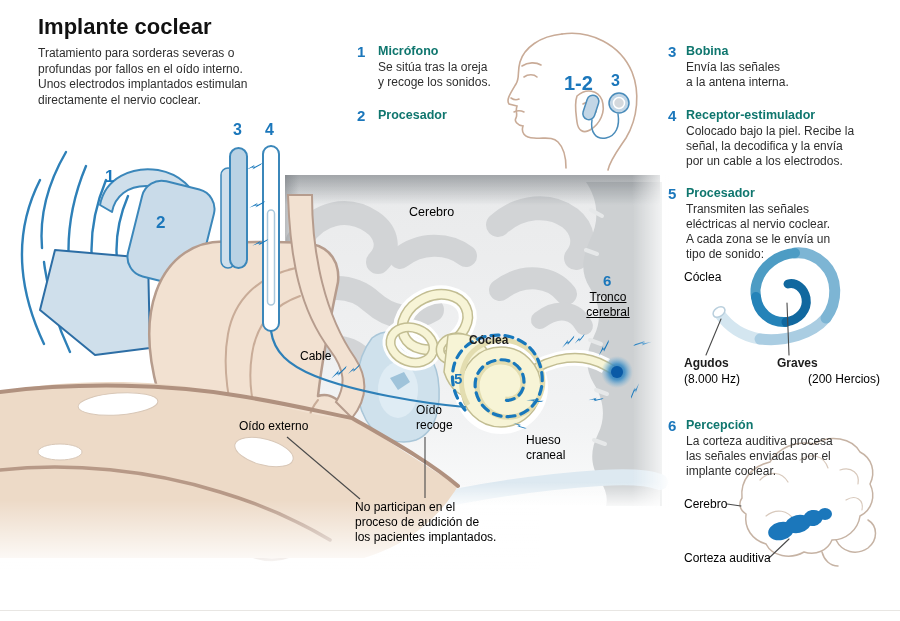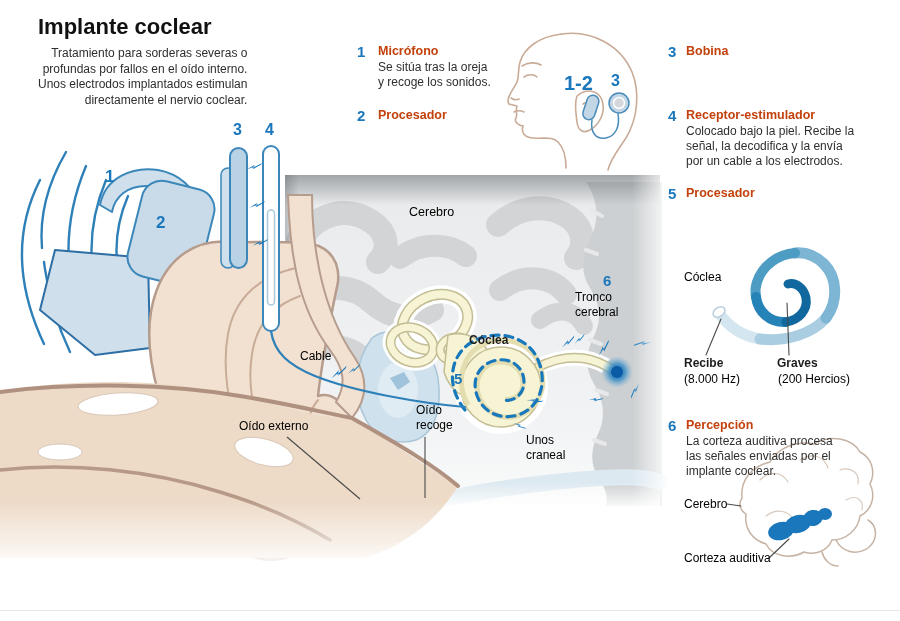--- a/index.html
+++ b/index.html
@@ -2,26 +2,26 @@
 <html><head>
 <meta charset="utf-8">
 <style>
   html,body{margin:0;padding:0;background:#fff;}
   #stage{position:relative;width:900px;height:621px;background:#fff;overflow:hidden;
          font-family:"Liberation Sans","DejaVu Sans",sans-serif;}
   #art{position:absolute;left:0;top:0;}
   .lbl{position:absolute;font-size:12px;line-height:15px;color:#000000;white-space:pre-line;}
   .lbl.bold{font-weight:bold;color:#1c1c1c;}
   .title{position:absolute;left:38px;top:14px;font-size:22px;font-weight:bold;color:#111;}
-  .intro{position:absolute;left:38px;top:46px;font-size:12px;line-height:15.5px;color:#2e2e2e;white-space:pre-line;text-align:right;}
+  .intro{position:absolute;left:38px;top:46px;font-size:12px;line-height:15.5px;color:#2e2e2e;white-space:pre-line;}
   .stepnum{position:absolute;font-size:15px;font-weight:bold;color:#1b77bb;}
-  .steptitle{position:absolute;font-size:12.5px;font-weight:bold;color:#c2410c;}
+  .steptitle{position:absolute;font-size:12.5px;font-weight:bold;color:#0f766e;}
   .stepbody{position:absolute;font-size:12px;line-height:15px;color:#2e2e2e;white-space:pre-line;}
   .bignum{position:absolute;font-weight:bold;color:#1b77bb;}
-  .ctr{text-align:left;}
+  .ctr{text-align:center;text-decoration:underline;}
 </style>
 </head>
 <body>
 
 <div id="stage">
 
 <svg id="art" width="900" height="621" viewBox="0 0 900 621">
   <defs>
     <linearGradient id="shadowTop" x1="0" y1="0" x2="0" y2="1">
       <stop offset="0" stop-color="#5a6066" stop-opacity="0.5"></stop>
@@ -288,35 +288,41 @@
 <div class="stepnum" style="left:357px;top:43px">1</div>
 <div class="steptitle" style="left:378px;top:44px">Micrófono</div>
 <div class="stepbody" style="left:378px;top:60px">Se sitúa tras la oreja
 y recoge los sonidos.</div>
 
 <div class="stepnum" style="left:357px;top:107px">2</div>
 <div class="steptitle" style="left:378px;top:108px">Procesador</div>
 
 <div class="stepnum" style="left:668px;top:43px">3</div>
 <div class="steptitle" style="left:686px;top:44px">Bobina</div>
+<div class="stepbody" style="left:686px;top:60px">Envía las señales
+a la antena interna.</div>
 
 <div class="stepnum" style="left:668px;top:107px">4</div>
 <div class="steptitle" style="left:686px;top:108px">Receptor-estimulador</div>
 <div class="stepbody" style="left:686px;top:124px">Colocado bajo la piel. Recibe la
 señal, la decodifica y la envía
 por un cable a los electrodos.</div>
 
 <div class="stepnum" style="left:668px;top:185px">5</div>
 <div class="steptitle" style="left:686px;top:186px">Procesador</div>
+<div class="stepbody" style="left:686px;top:202px">Transmiten las señales
+eléctricas al nervio coclear.
+A cada zona se le envía un
+tipo de sonido:</div>
 
 <div class="lbl" style="left:684px;top:270px">Cóclea</div>
-<div class="lbl bold" style="left:684px;top:356px">Recibe</div>
+<div class="lbl bold" style="left:684px;top:356px">Agudos</div>
 <div class="lbl" style="left:684px;top:372px">(8.000 Hz)</div>
 <div class="lbl bold" style="left:777px;top:356px">Graves</div>
-<div class="lbl" style="left:778px;top:372px">(200 Hercios)</div>
+<div class="lbl" style="left:808px;top:372px">(200 Hercios)</div>
 
 <div class="stepnum" style="left:668px;top:417px">6</div>
 <div class="steptitle" style="left:686px;top:418px">Percepción</div>
 <div class="stepbody" style="left:686px;top:434px">La corteza auditiva procesa
 las señales enviadas por el
 implante coclear.</div>
 <div class="lbl" style="left:684px;top:497px">Cerebro</div>
 <div class="lbl" style="left:684px;top:551px">Corteza auditiva</div>
 
 <div class="bignum" style="left:564px;top:72px;font-size:20px">1-2</div>
@@ -330,16 +336,19 @@
 <div class="bignum" style="left:603px;top:272px;font-size:15px">6</div>
 
 <div class="lbl" style="left:409px;top:205px;font-size:12.5px">Cerebro</div>
 <div class="lbl" style="left:300px;top:349px">Cable</div>
 <div class="lbl bold" style="left:469px;top:333px">Cóclea</div>
 <div class="lbl ctr" style="left:575px;top:290px;width:66px">Tronco
 cerebral</div>
 <div class="lbl" style="left:239px;top:419px">Oído externo</div>
 <div class="lbl" style="left:416px;top:403px">Oído
 recoge</div>
-<div class="lbl" style="left:526px;top:433px">Unos
+<div class="lbl" style="left:526px;top:433px">Hueso
 craneal</div>
+<div class="lbl" style="left:355px;top:500px">No participan en el
+proceso de audición de
+los pacientes implantados.</div>
 
 </div>
 
 </body></html>

